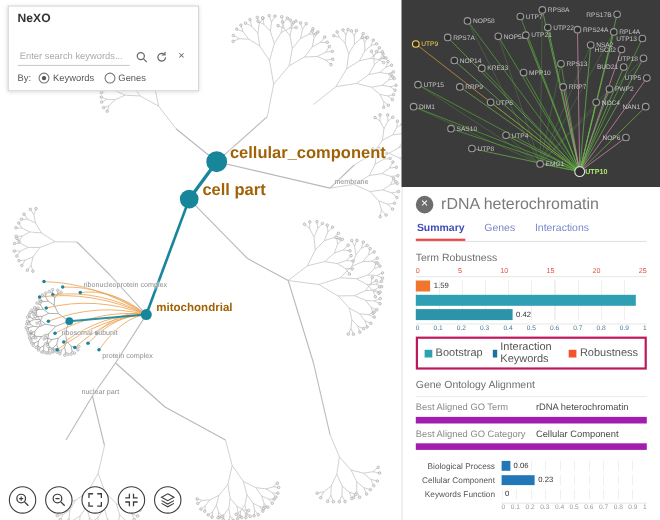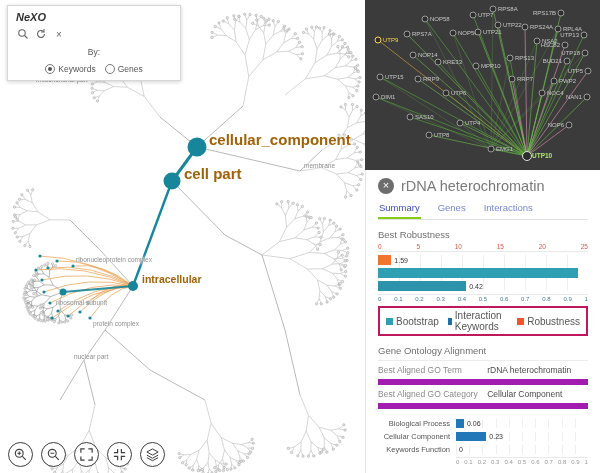--- a/index.html
+++ b/index.html
@@ -9,27 +9,27 @@
   #tree-region{position:absolute;left:0;top:0;width:365px;height:473px;background:#fff;}
   #tree-svg{position:absolute;left:0;top:0;}
   #tree-labels{position:absolute;left:0;top:0;width:100%;height:100%;pointer-events:none;}
   .tree-label{position:absolute;transform:translateY(-55%);color:#a16207;white-space:nowrap;
     text-shadow:0 0 2px #fff,0 0 3px #fff,0 0 5px #fff;}
   .tree-label.small{color:#8d8d8d;font-size:6.5px;}
 
   
   #search-card{position:absolute;left:7px;top:5px;width:174px;background:#fff;border:1px solid #d6d6d6;
     box-shadow:0 1px 4px rgba(0,0,0,.18);padding:5px 8px 6px 8px;box-sizing:border-box;}
-  .sc-title{font-size:11px;font-weight:bold;color:#333;margin-bottom:4px;font-style:italic;}
+  .sc-title{font-size:11px;font-weight:bold;color:#333;margin-bottom:20px;}
   .sc-row{display:flex;align-items:center;gap:4px;}
   .sc-input{flex:1;min-width:0;height:16px;border:none;border-bottom:1px solid #ccc;font-size:8.5px;
     color:#444;outline:none;padding:0 2px;font-family:"Liberation Sans",sans-serif;}
   .sc-input::placeholder{color:#aaa;}
   .sc-icon{width:14px;height:14px;display:flex;align-items:center;justify-content:center;cursor:pointer;color:#666;font-size:10px;}
-  .sc-row2{display:flex;align-items:center;gap:7px;margin-top:6px;font-size:8.5px;color:#555;flex-direction:column;}
+  .sc-row2{display:flex;align-items:center;gap:7px;margin-top:6px;font-size:8.5px;color:#555;}
   .radio-opt{display:flex;align-items:flex-start;gap:3px;cursor:pointer;}
   .radio-dot{width:8px;height:8px;border:1.4px solid #777;border-radius:50%;display:inline-flex;align-items:center;justify-content:center;}
   .radio-dot.sel::after{content:"";width:4px;height:4px;border-radius:50%;background:#555;}
 
   
   #tree-toolbar{position:absolute;left:8px;bottom:6px;display:flex;gap:8px;}
   .tb-btn{width:25px;height:25px;border-radius:50%;border:1.6px solid #3d3d3d;background:#fff;
     display:flex;align-items:center;justify-content:center;cursor:pointer;padding:0;}
 
   
@@ -38,21 +38,21 @@
 
   
   #details-panel{position:absolute;left:365px;top:170px;width:235px;height:303px;background:#fff;
     border-left:1px solid #e3e3e3;box-sizing:border-box;padding:8px 12px;overflow:hidden;}
   .dp-header{display:flex;align-items:center;gap:7px;}
   .dp-close{width:16px;height:16px;border-radius:50%;background:#6d6d6d;color:#fff;font-size:11px;line-height:15px;
     text-align:center;cursor:pointer;flex:0 0 auto;}
   .dp-title{font-size:14.5px;color:#7a7a7a;}
   .dp-tabs{display:flex;gap:16px;margin-top:8px;border-bottom:1px solid #e2e2e2;}
   .dp-tab{font-size:9.5px;color:#7986cb;padding:0 1px 4px 1px;cursor:pointer;}
-  .dp-tab.active{color:#3d4db7;border-bottom:2px solid #84cc16;font-weight:normal;}
+  .dp-tab.active{color:#3d4db7;border-bottom:2px solid #ef4444;font-weight:bold;}
   .dp-termid{margin-top:8px;font-size:9.5px;color:#666;}
   .dp-section-title{margin-top:9px;font-size:9.5px;color:#6e6e6e;}
 
   .rb-chart{margin-top:3px;}
   .rb-top-axis{display:flex;justify-content:space-between;font-size:6.5px;color:#e05544;border-bottom:1px solid #e9e9e9;padding-bottom:1px;}
   .rb-row{display:flex;align-items:center;height:10px;margin:3px 0;}
   .rb-bars-wrap{background:repeating-linear-gradient(90deg,#efefef 0,#efefef 1px,transparent 1px,transparent 10%);}
   .rb-bar{height:10px;}
   .bar-val{font-size:7px;color:#333;margin-left:3px;}
   .rb-bottom-axis{display:flex;justify-content:space-between;font-size:6px;color:#49788f;border-top:1px solid #e9e9e9;padding-top:1px;margin-top:1px;}
@@ -1125,32 +1125,33 @@
         <line x1="172" y1="181" x2="133" y2="286" stroke="#17869b" stroke-width="2.4" opacity="1"></line>
         <line x1="133" y1="286" x2="63" y2="292" stroke="#17869b" stroke-width="1.8" opacity="0.9"></line>
         <circle cx="197" cy="147" r="9.5" fill="#17869b"></circle>
         <circle cx="172" cy="181" r="8.5" fill="#17869b"></circle>
         <circle cx="133" cy="286" r="5" fill="#17869b"></circle>
         <circle cx="63" cy="292" r="3.5" fill="#17869b"></circle>
       </svg>
     <div id="tree-labels">
         <div class="tree-label" style="left: 209px; top: 140px; font-size: 15px; font-weight: 600;">cellular_component</div>
         <div class="tree-label" style="left: 184px; top: 174px; font-size: 15px; font-weight: 600;">cell part</div>
-        <div class="tree-label" style="left: 142px; top: 280px; font-size: 10.5px; font-weight: 600;">intracellular</div>
+        <div class="tree-label" style="left: 142px; top: 280px; font-size: 10.5px; font-weight: 600;">mitochondrial</div>
         <div class="tree-label small" style="left: 36px; top: 80px;">mitochondrial part</div>
         <div class="tree-label small" style="left: 304px; top: 166px;">membrane</div>
         <div class="tree-label small" style="left: 93px; top: 324px;">protein complex</div>
         <div class="tree-label small" style="left: 74px; top: 357px;">nuclear part</div>
         <div class="tree-label small" style="left: 76px; top: 260px;">ribonucleoprotein complex</div>
         <div class="tree-label small" style="left: 56px; top: 303px;">ribosomal subunit</div>
       </div>
 
     <div id="search-card">
       <div class="sc-title">NeXO</div>
       <div class="sc-row">
+        <input class="sc-input" placeholder="Enter search keywords..." style="">
         <span class="sc-icon">
           <svg width="12" height="12" viewBox="0 0 24 24">
               <circle cx="10" cy="10" r="6.5" fill="none" stroke="#666" stroke-width="2.2"></circle>
               <line x1="15" y1="15" x2="21" y2="21" stroke="#666" stroke-width="2.2"></line>
             </svg>
         </span>
         <span class="sc-icon">
           <svg width="12" height="12" viewBox="0 0 24 24">
               <path d="M19 12a7 7 0 1 1-2-4.9" fill="none" stroke="#666" stroke-width="2.2"></path>
               <path d="M18 2v6h-6" fill="none" stroke="#666" stroke-width="2.2"></path>
@@ -1343,21 +1344,21 @@
     <div class="dp-header">
       <div class="dp-close">×</div>
       <div class="dp-title">rDNA heterochromatin</div>
     </div>
     <div class="dp-tabs" id="tabs">
         <div class="dp-tab active">Summary</div>
         <div class="dp-tab">Genes</div>
         <div class="dp-tab">Interactions</div>
       </div>
 
-    <div class="dp-section-title">Best Robustness</div>
+    <div class="dp-section-title">Term Robustness</div>
     <div class="rb-chart">
       <div class="rb-top-axis" id="rb-top-axis">
           <span>0</span>
           <span>5</span>
           <span>10</span>
           <span>15</span>
           <span>20</span>
           <span>25</span>
         </div>
       <div class="rb-bars-wrap" id="rb-bars">

